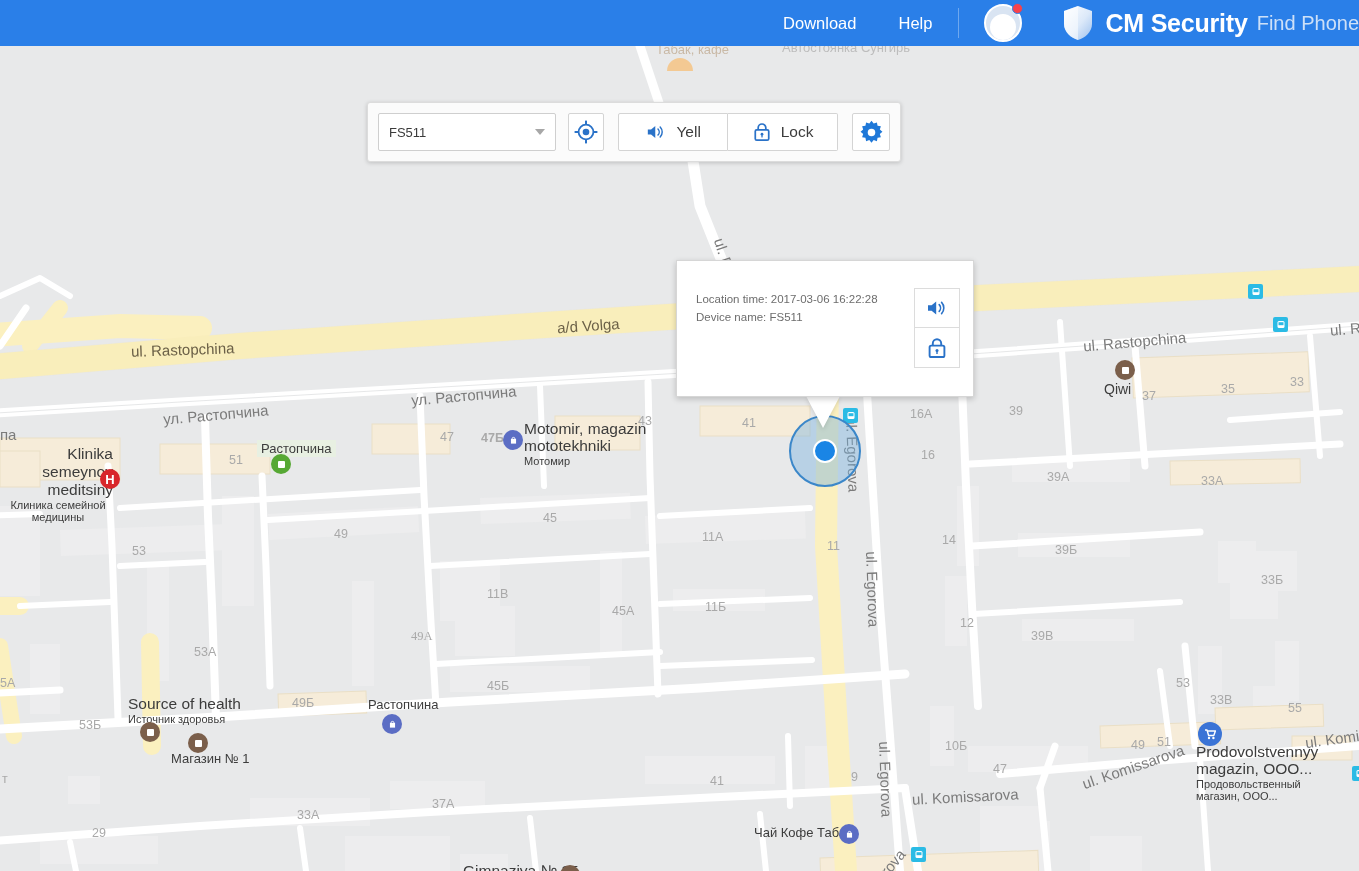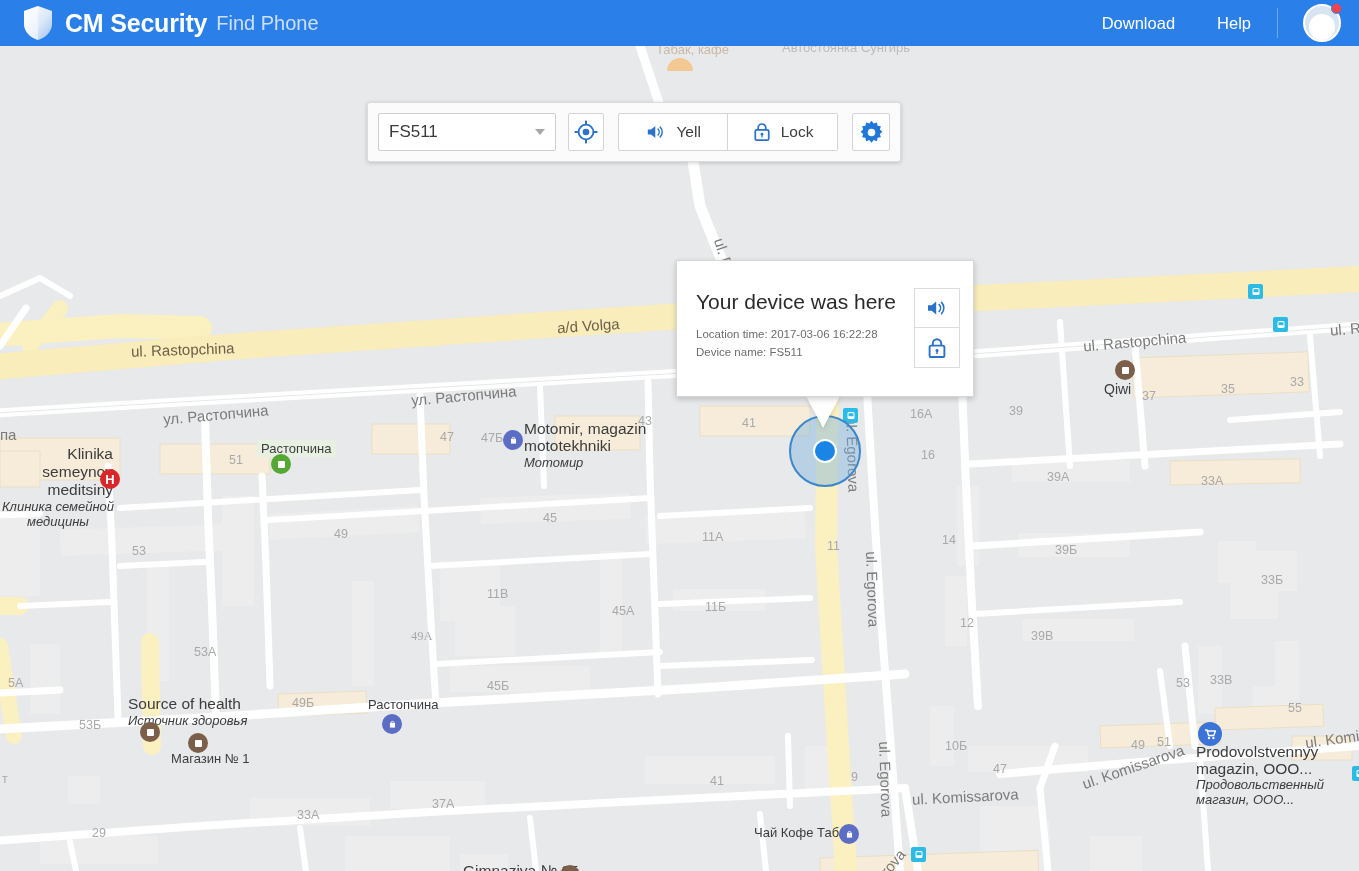--- a/index.html
+++ b/index.html
@@ -77,21 +77,21 @@
     color: #5d5d5d;
     font-family: "Liberation Sans", sans-serif;
     white-space: nowrap;
     pointer-events: none;
     user-select: none;
   }
   .street-lbl { color: #7b7b7b; font-size: 15px; }
   .street-yellow { color: #6b6047; font-size: 15px; }
   .bldg-num { color: #a9a9a9; font-size: 12.5px; }
   .poi-en { color: #3c3c3c; font-size: 15.5px; }
-  .poi-ru { color: #3c3c3c; font-size: 13px; font-style: italic; }
+  .poi-ru { color: #3c3c3c; font-size: 11px; }
   .poi-ru-only { color: #3c3c3c; font-size: 13px; }
   .faint { color: #c9b9a6; font-size: 12.5px; }
 
   .poi-dot {
     position: absolute; width: 20px; height: 20px; border-radius: 50%;
     display:flex; align-items:center; justify-content:center;
   }
   .poi-dot .sq { width: 7px; height: 7px; background:#fff; border-radius:1px; }
   .dot-brown { background: #7b5f4b; }
   .dot-green { background: #56a834; }
@@ -114,21 +114,21 @@
     display: flex; align-items: center;
     padding: 0 10px;
     z-index: 40;
   }
   #device-select {
     width: 196px; height: 38px;
     background: #ffffff; border: 1px solid #cfcfcf; border-radius: 2px;
     display: flex; align-items: center; padding: 0 10px;
     cursor: pointer;
   }
-  #device-select-value { font-size: 17px; color: #3b3b3b; flex: 1; }
+  #device-select-value { font-size: 13px; color: #3b3b3b; flex: 1; }
   .caret {
     width:0;height:0;border-left:5px solid transparent;
     border-right:5px solid transparent;border-top:6px solid #a7a7a7;
   }
   .tb-btn {
     height: 38px; background:#ffffff; border:1px solid #d4d4d4;
     display:flex; align-items:center; justify-content:center;
     cursor:pointer;
   }
   #locate-btn { width: 40px; margin-left: 12px; border-radius:2px; }
@@ -189,44 +189,44 @@
     position: absolute; left: 813px; top: 393px;
     width: 24px; height: 24px; border-radius: 50%;
     background: #1a85e5; border: 2px solid #ffffff;
     z-index: 31;
   }
 </style>
 </head>
 <body>
 
 <div id="header">
+  <div id="header-right">
+    <a class="hdr-link">Download</a>
+    <a class="hdr-link">Help</a>
+    <div id="hdr-divider"></div>
+    <div id="avatar-wrap">
+      <div id="avatar"></div>
+      <div id="avatar-badge"></div>
+    </div>
+  </div>
+
   <div id="brand">
     <svg class="shield" viewBox="0 0 32 36">
       <defs>
         <linearGradient id="shg" x1="0" y1="0" x2="1" y2="1">
           <stop offset="0%" stop-color="#ffffff"></stop>
           <stop offset="55%" stop-color="#dce9f9"></stop>
           <stop offset="100%" stop-color="#9cc0ee"></stop>
         </linearGradient>
       </defs>
       <path d="M16 1 L30 6 V19 C30 27 23 33 16 35 C9 33 2 27 2 19 V6 Z" fill="url(#shg)"></path>
       <path d="M16 1 L16 35 C9 33 2 27 2 19 V6 Z" fill="#ffffff" opacity="0.5"></path>
     </svg>
     <span id="brand-name">CM Security</span>
     <span id="brand-sub">Find Phone</span>
-  </div>
-
-  <div id="header-right">
-    <a class="hdr-link">Download</a>
-    <a class="hdr-link">Help</a>
-    <div id="hdr-divider"></div>
-    <div id="avatar-wrap">
-      <div id="avatar"></div>
-      <div id="avatar-badge"></div>
-    </div>
   </div>
 </div>
 
 <div id="map">
 
   <svg id="map-svg" width="1359" height="825">
     <rect x="0" y="0" width="1359" height="825" fill="#e8e9ea"></rect>
 
     <g fill="#ededee" stroke="none">
       <rect x="60" y="484" width="170" height="26" transform="rotate(-2 60 484)"></rect>
@@ -366,21 +366,21 @@
     <div class="maplbl street-lbl" style="left:912px;top:742px;transform:rotate(-3deg);">ul. Komissarova</div>
     <div class="maplbl street-lbl" style="left:1080px;top:730px;transform:rotate(-19deg);transform-origin:left top;">ul. Komissarova</div>
     <div class="maplbl street-lbl" style="left:1305px;top:684px;transform:rotate(-8deg);">ul. Komis</div>
     <div class="maplbl street-lbl" style="left:862px;top:840px;transform:rotate(-50deg);transform-origin:left top;">ssarova</div>
 
     <div class="maplbl street-lbl" style="left:0px;top:380px;">па</div>
   </div>
 
   <div>
     <div class="maplbl bldg-num" style="left:440px;top:384px;">47</div>
-    <div class="maplbl bldg-num" style="left:481px;top:385px;">47Б</div>
+    <div class="maplbl bldg-num" style="left:481px;top:385px;font-weight:bold;">47Б</div>
     <div class="maplbl bldg-num" style="left:638px;top:368px;">43</div>
     <div class="maplbl bldg-num" style="left:742px;top:370px;">41</div>
     <div class="maplbl bldg-num" style="left:910px;top:361px;">16А</div>
     <div class="maplbl bldg-num" style="left:1009px;top:358px;">39</div>
     <div class="maplbl bldg-num" style="left:1142px;top:343px;">37</div>
     <div class="maplbl bldg-num" style="left:1221px;top:336px;">35</div>
     <div class="maplbl bldg-num" style="left:1290px;top:329px;">33</div>
     <div class="maplbl bldg-num" style="left:229px;top:407px;">51</div>
     <div class="maplbl bldg-num" style="left:921px;top:402px;">16</div>
     <div class="maplbl bldg-num" style="left:1047px;top:424px;">39А</div>
@@ -393,24 +393,24 @@
     <div class="maplbl bldg-num" style="left:942px;top:487px;">14</div>
     <div class="maplbl bldg-num" style="left:1055px;top:497px;">39Б</div>
     <div class="maplbl bldg-num" style="left:1261px;top:527px;">33Б</div>
     <div class="maplbl bldg-num" style="left:487px;top:541px;">11В</div>
     <div class="maplbl bldg-num" style="left:612px;top:558px;">45А</div>
     <div class="maplbl bldg-num" style="left:705px;top:554px;">11Б</div>
     <div class="maplbl bldg-num" style="left:411px;top:583px;font-family:Liberation Serif, serif;">49А</div>
     <div class="maplbl bldg-num" style="left:960px;top:570px;">12</div>
     <div class="maplbl bldg-num" style="left:1031px;top:583px;">39В</div>
     <div class="maplbl bldg-num" style="left:194px;top:599px;">53А</div>
-    <div class="maplbl bldg-num" style="left:8px;top:630px;">5А</div>
+    <div class="maplbl bldg-num" style="left:0px;top:630px;">5А</div>
     <div class="maplbl bldg-num" style="left:487px;top:633px;">45Б</div>
     <div class="maplbl bldg-num" style="left:1176px;top:630px;">53</div>
-    <div class="maplbl bldg-num" style="left:1210px;top:627px;">33В</div>
+    <div class="maplbl bldg-num" style="left:1210px;top:647px;">33В</div>
     <div class="maplbl bldg-num" style="left:1288px;top:655px;">55</div>
     <div class="maplbl bldg-num" style="left:79px;top:672px;">53Б</div>
     <div class="maplbl bldg-num" style="left:292px;top:650px;">49Б</div>
     <div class="maplbl bldg-num" style="left:945px;top:693px;">10Б</div>
     <div class="maplbl bldg-num" style="left:1131px;top:692px;">49</div>
     <div class="maplbl bldg-num" style="left:1157px;top:689px;">51</div>
     <div class="maplbl bldg-num" style="left:993px;top:716px;">47</div>
     <div class="maplbl bldg-num" style="left:710px;top:728px;">41</div>
     <div class="maplbl bldg-num" style="left:851px;top:724px;">9</div>
     <div class="maplbl bldg-num" style="left:432px;top:751px;">37А</div>
@@ -546,21 +546,20 @@
     <div class="maplbl faint" style="left:782px;top:-6px;font-size:13px;color:#bdbdbd;">Автостоянка  Сунгирь</div>
   </div>
 
   <div id="accuracy-circle"></div>
   <div id="device-dot"></div>
 
   <div id="infowin-tail"></div>
 
   <div id="infowin">
     <div id="infowin-body">
-      <h2 id="info-title">Your device was here</h2>
       <div class="info-meta">Location time: 2017-03-06 16:22:28</div>
       <div class="info-meta">Device name: FS511</div>
     </div>
     <div id="infowin-actions">
       <div class="iw-btn" id="iw-yell">
         <svg width="24" height="22" viewBox="0 0 24 22">
           <path d="M3 8.2h3.6L11.2 4.4v13.2L6.6 13.8H3z" fill="#2a72c8"></path>
           <path d="M14.2 7.6a5 5 0 010 6.8" fill="none" stroke="#2a72c8" stroke-width="1.6" stroke-linecap="round"></path>
           <path d="M16.6 5.4a8.2 8.2 0 010 11.2" fill="none" stroke="#2a72c8" stroke-width="1.6" stroke-linecap="round"></path>
         </svg>

